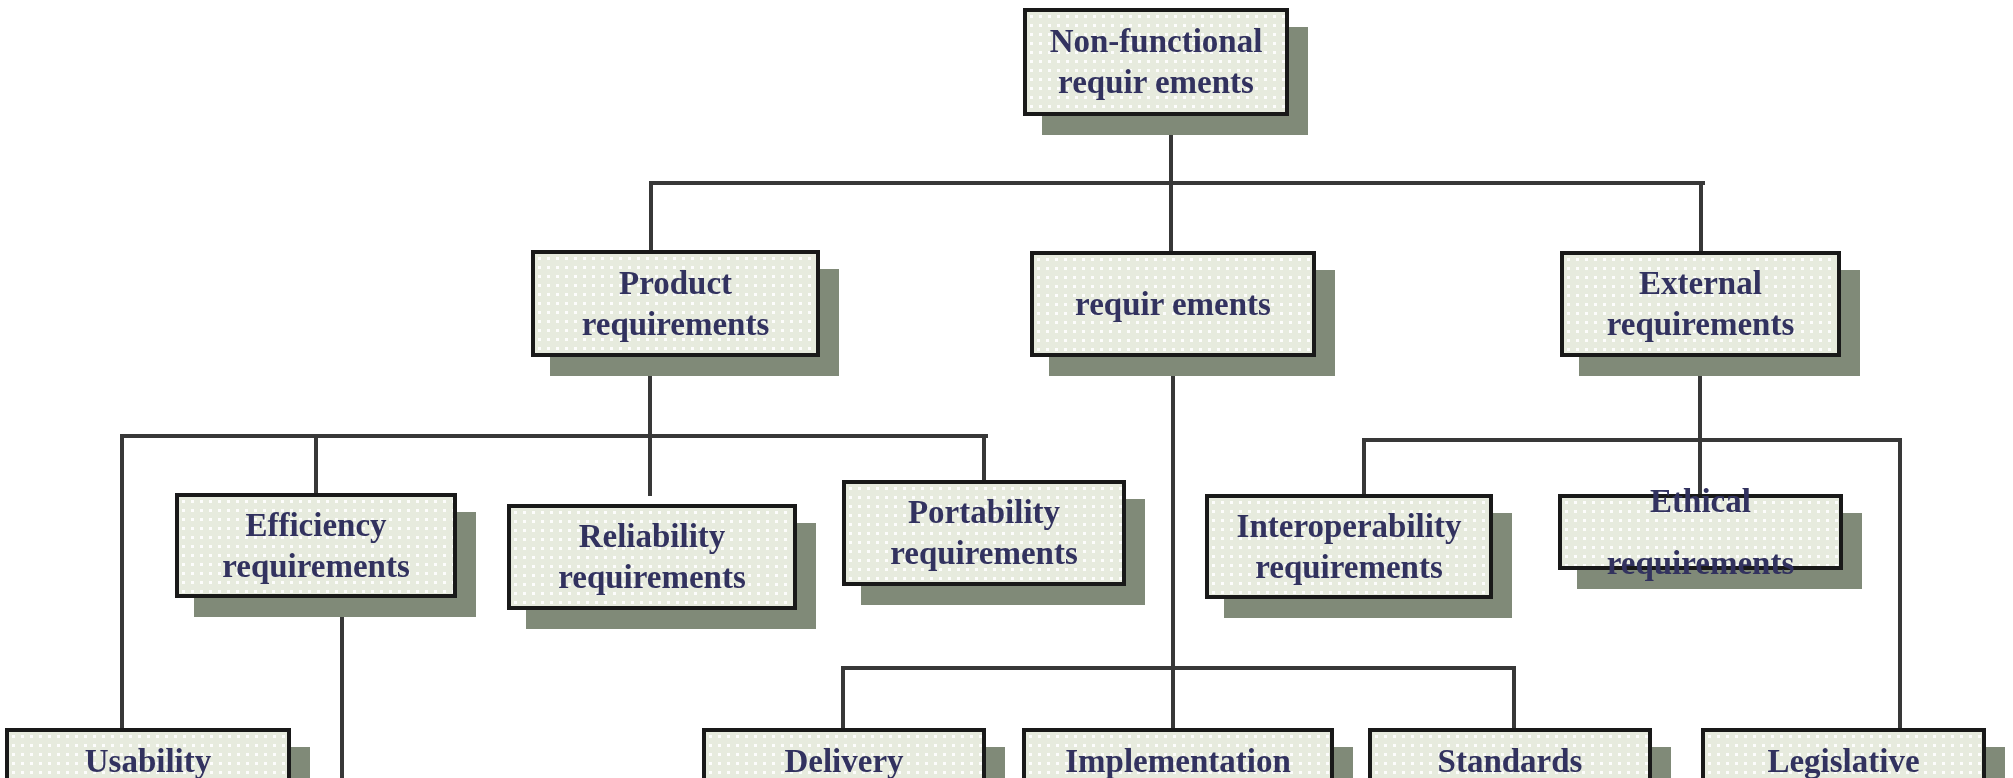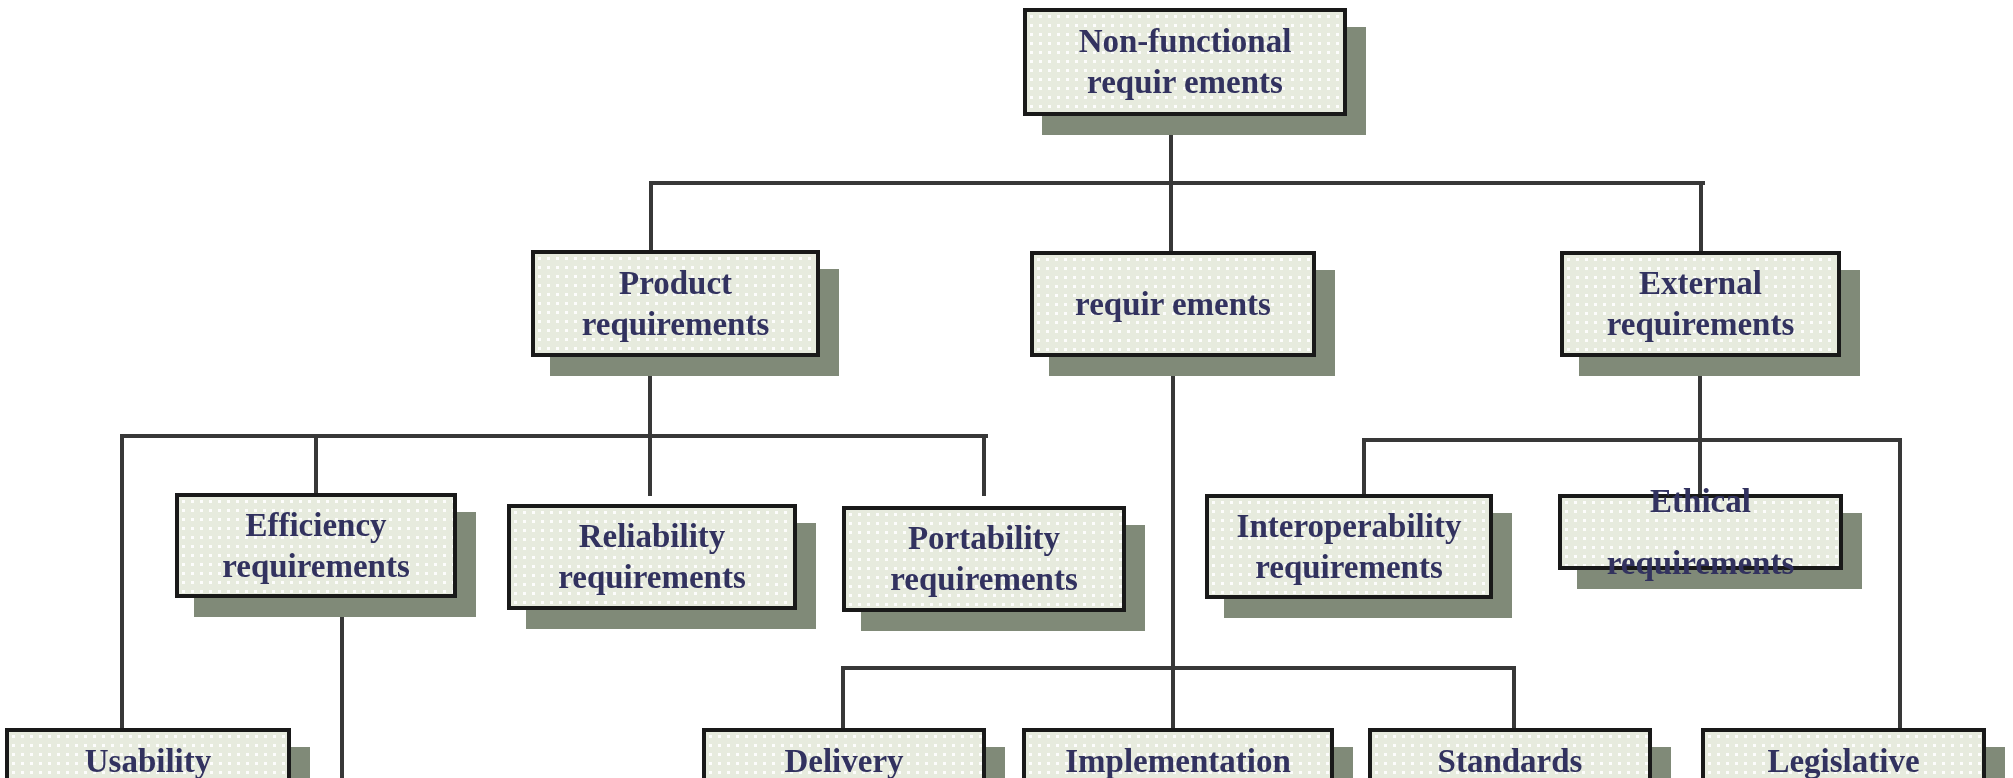--- a/index.html
+++ b/index.html
@@ -61,21 +61,21 @@
   <div class="edge v" style="left:1171px;top:354px;height:376px;"></div>
   <div class="edge h" style="left:841px;top:666px;width:675px;"></div>
   <div class="edge v" style="left:841px;top:666px;height:64px;"></div>
   <div class="edge v" style="left:1512px;top:666px;height:64px;"></div>
 
   <div class="edge v" style="left:1698px;top:354px;height:142px;"></div>
   <div class="edge h" style="left:1362px;top:438px;width:540px;"></div>
   <div class="edge v" style="left:1362px;top:438px;height:58px;"></div>
   <div class="edge v" style="left:1898px;top:438px;height:292px;"></div>
 
-  <div class="node" style="left:1023px;top:8px;width:324px;height:108px;">
+  <div class="node" style="left:1023px;top:8px;width:266px;height:108px;">
     <span>Non-functional</span>
     <span>requir ements</span>
   </div>
 
   <div class="node" style="left:505px;top:250px;width:289px;height:107px;margin-left:26px;">
     <span>Product</span>
     <span>requirements</span>
   </div>
 
   <div class="node" style="left:1030px;top:251px;width:286px;height:106px;">
@@ -90,21 +90,21 @@
   <div class="node" style="left:175px;top:493px;width:282px;height:105px;">
     <span>Efficiency</span>
     <span>requirements</span>
   </div>
 
   <div class="node" style="left:507px;top:493px;width:290px;height:106px;margin-top:11px;">
     <span>Reliability</span>
     <span>requirements</span>
   </div>
 
-  <div class="node" style="left:842px;top:506px;width:284px;height:106px;text-align:center;">
+  <div class="node" style="left:842px;top:480px;width:284px;height:106px;text-align:center;">
     <span>Portability</span>
     <span>requirements</span>
   </div>
 
   <div class="node" style="left:1205px;top:494px;width:288px;height:105px;">
     <span>Interoperability</span>
     <span>requirements</span>
   </div>
 
   <div class="node" style="left:1558px;top:494px;width:285px;height:76px;gap:21px;">

